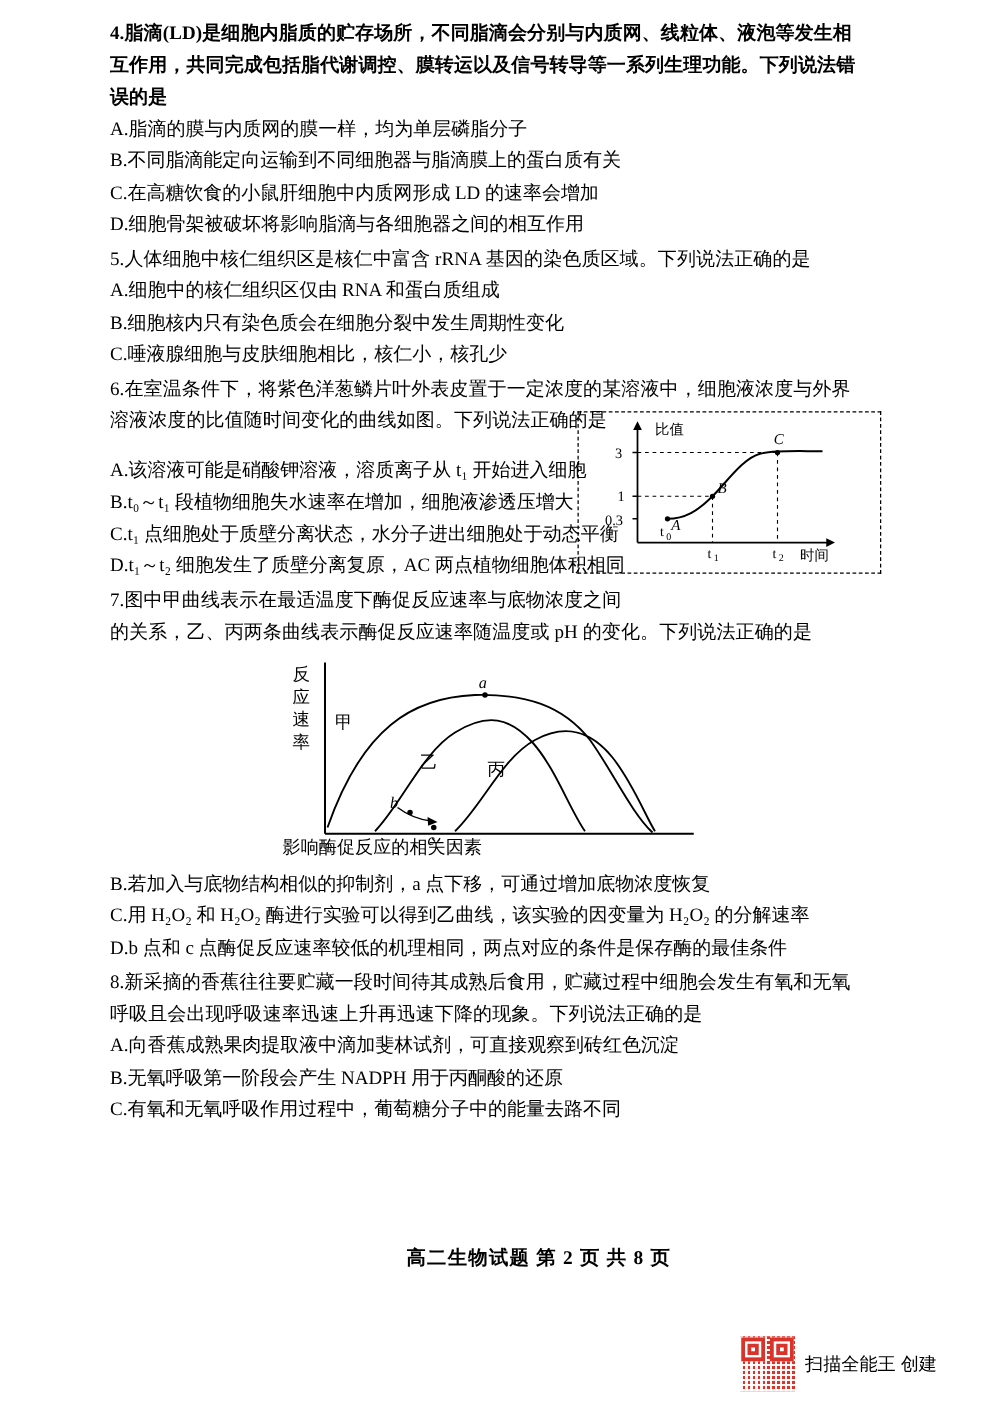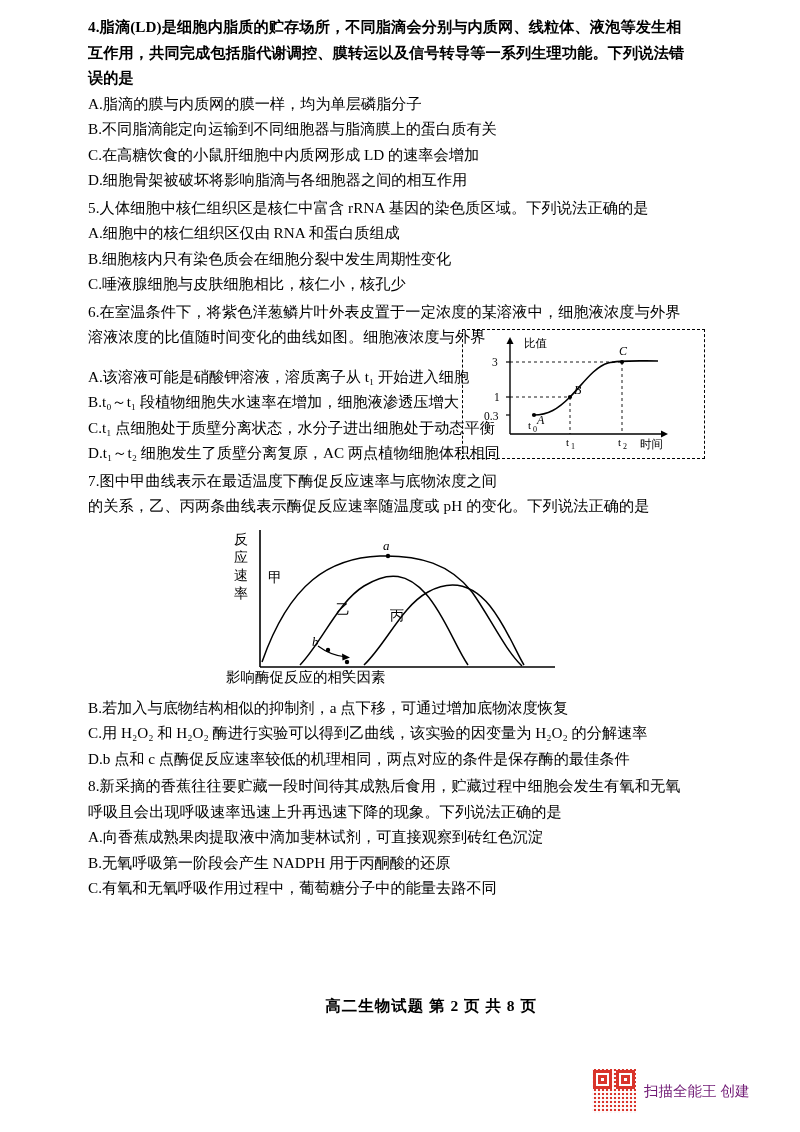--- a/index.html
+++ b/index.html
@@ -117,21 +117,21 @@
     content: "";
     position: absolute;
     width: 13px; height: 13px;
     border: 3px solid #d9342b;
     background: #fff;
     box-shadow: inset 0 0 0 2px #fff, inset 0 0 0 5px #d9342b;
   }
   .qr::before { left: 1px; top: 1px; }
   .qr::after { right: 1px; top: 1px; }
   .qr-text {
-    color: #701a75;
+    color: #000000;
     font-size: 14.5px;
     white-space: nowrap;
     font-family: "Liberation Sans", sans-serif;
   }
 </style>
 </head>
 <body>
 
 <div class="page">
 
@@ -149,21 +149,21 @@
 
     <div class="q">
       <div class="line">5.人体细胞中核仁组织区是核仁中富含 rRNA 基因的染色质区域。下列说法正确的是</div>
       <div class="opt">A.细胞中的核仁组织区仅由 RNA 和蛋白质组成</div>
       <div class="opt">B.细胞核内只有染色质会在细胞分裂中发生周期性变化</div>
       <div class="opt">C.唾液腺细胞与皮肤细胞相比，核仁小，核孔少</div>
     </div>
 
     <div class="q">
       <div class="line">6.在室温条件下，将紫色洋葱鳞片叶外表皮置于一定浓度的某溶液中，细胞液浓度与外界</div>
-      <div class="line">溶液浓度的比值随时间变化的曲线如图。细胞液浓度与外界</div>
+      <div class="line">溶液浓度的比值随时间变化的曲线如图。下列说法正确的是</div>
       <div class="gap-md"></div>
       <div class="opt">A.该溶液可能是硝酸钾溶液，溶质离子从 t₁ 开始进入细胞</div>
       <div class="opt">B.t₀～t₁ 段植物细胞失水速率在增加，细胞液渗透压增大</div>
       <div class="opt">C.t₁ 点细胞处于质壁分离状态，水分子进出细胞处于动态平衡</div>
       <div class="opt">D.t₁～t₂ 细胞发生了质壁分离复原，AC 两点植物细胞体积相同</div>
     </div>
 
     <div class="q">
       <div class="line">7.图中甲曲线表示在最适温度下酶促反应速率与底物浓度之间</div>
       <div class="line">的关系，乙、丙两条曲线表示酶促反应速率随温度或 pH 的变化。下列说法正确的是</div>

